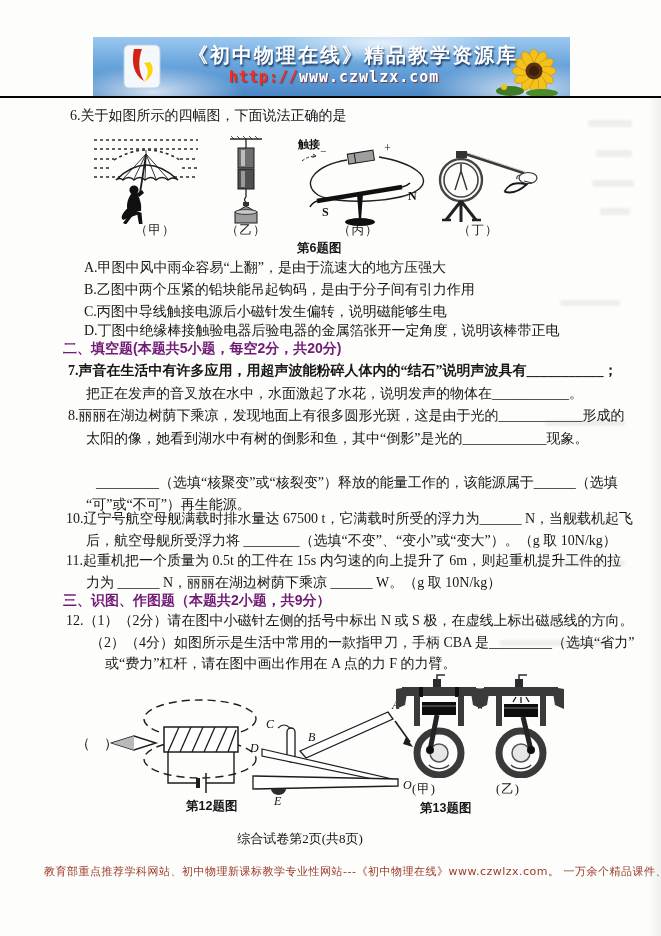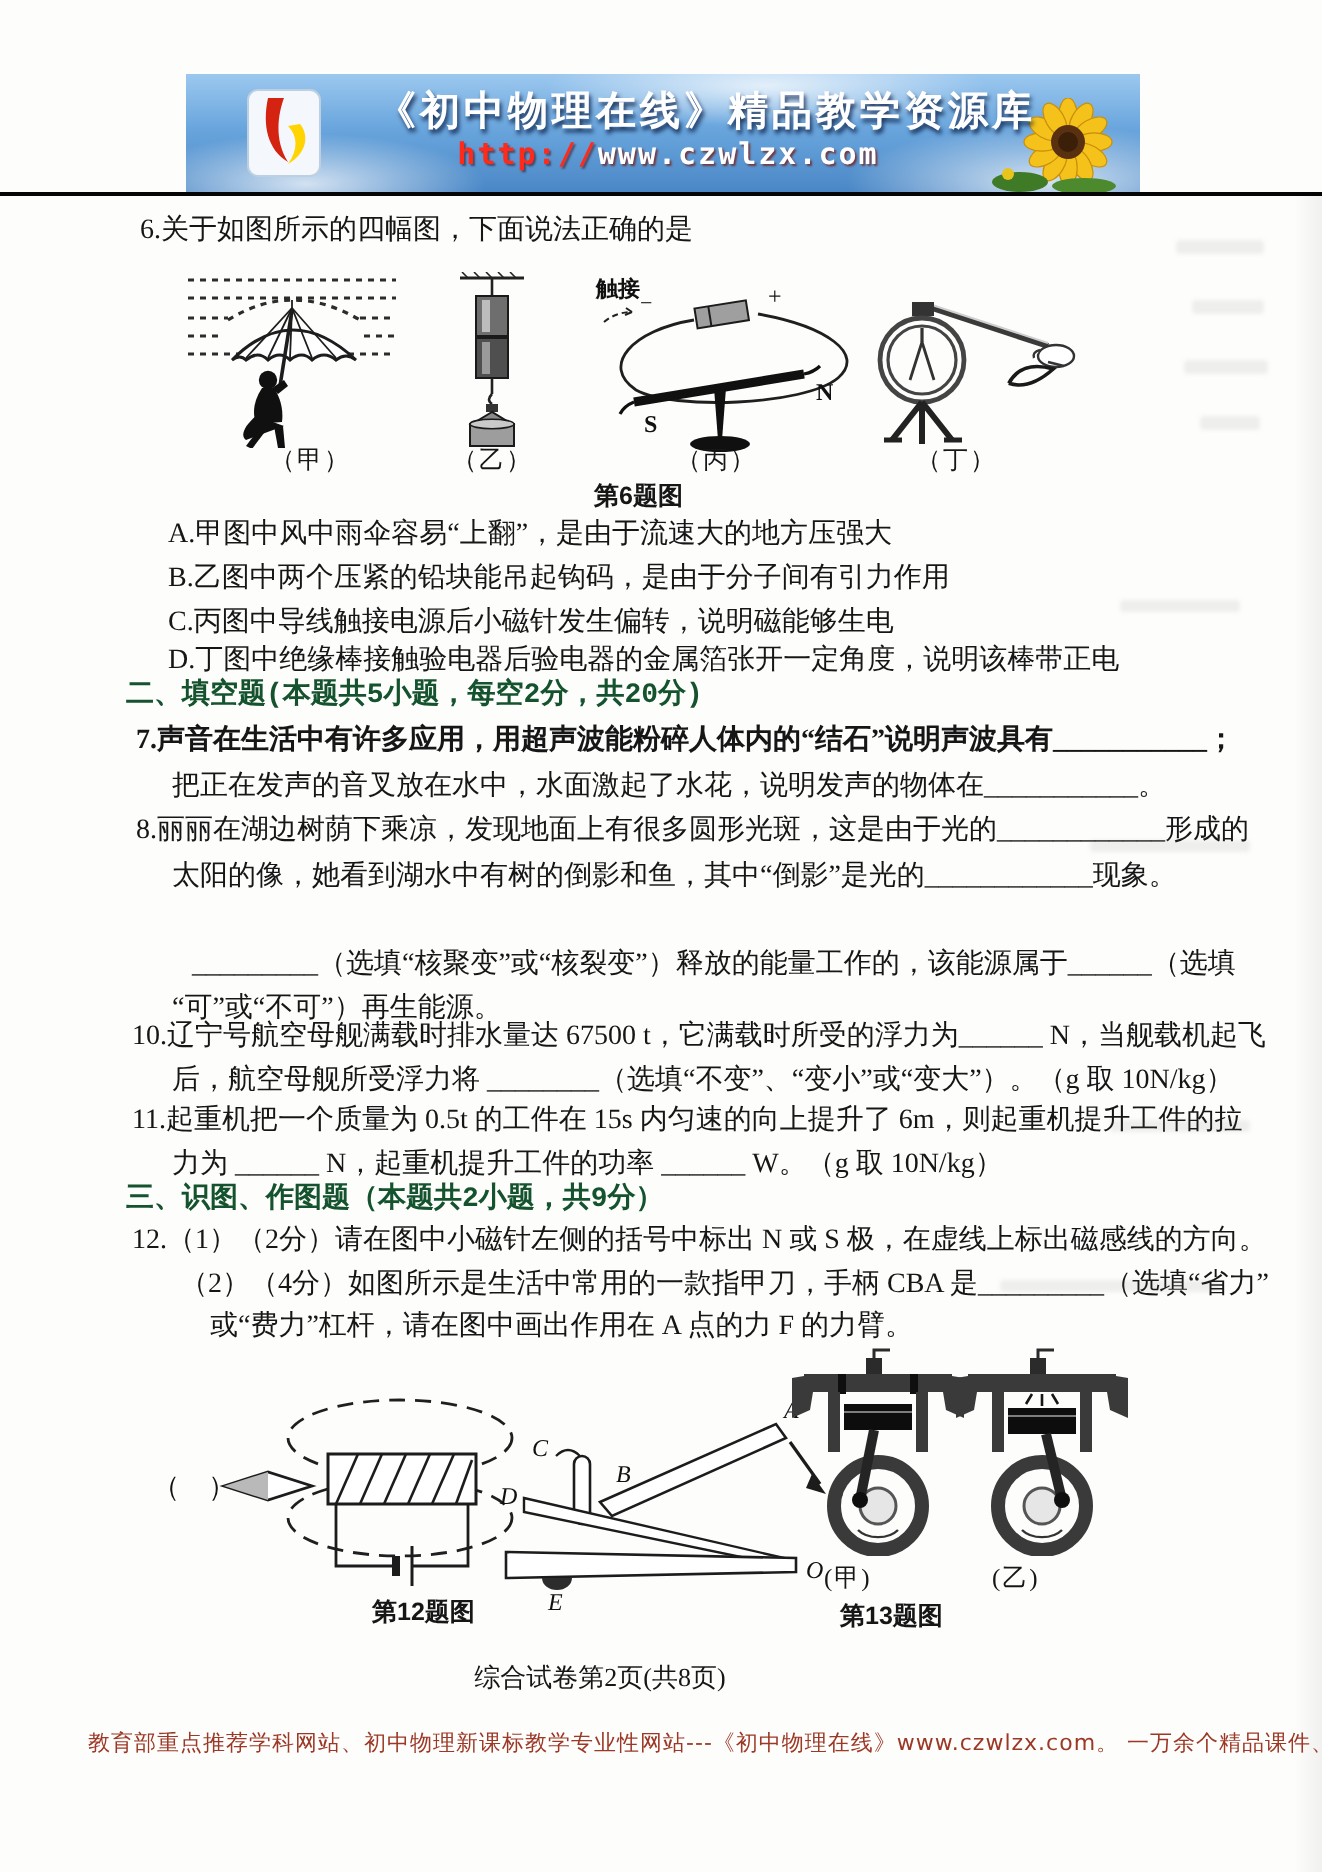--- a/index.html
+++ b/index.html
@@ -1,20 +1,20 @@
 <!DOCTYPE html>
 <html><head>
 <meta charset="utf-8">
 <style>
   html,body{margin:0;padding:0;background:#888;}
   .page{position:relative;width:661px;height:936px;background:#fdfdfc;overflow:hidden;
         font-family:"Liberation Serif",serif;color:#141414;}
   .abs{position:absolute;}
   .line{position:absolute;white-space:nowrap;font-size:14px;line-height:17px;color:#161616;}
-  .sec{font-family:Liberation Mono, monospace;font-weight:bold;font-size:14px;color:#14532d;}
+  .sec{font-family:Liberation Sans, sans-serif;font-weight:bold;font-size:14px;color:#701a75;}
   .cap{font-family:"Liberation Sans",sans-serif;font-weight:bold;font-size:12.5px;}
   .figlabel{font-size:12.5px;letter-spacing:1px;}
   
   .banner{position:absolute;left:93px;top:37px;width:477px;height:59px;overflow:hidden;
           background:linear-gradient(180deg,#9cc8ef 0%,#6aa6dd 45%,#4a87c6 100%);}
   .banner .cloud{position:absolute;background:radial-gradient(closest-side,rgba(255,255,255,.75),rgba(255,255,255,0));}
   .b-title{position:absolute;left:95px;right:70px;top:5px;text-align:center;font-size:20px;font-weight:bold;
            color:#fff;letter-spacing:2px;text-shadow:1px 2px 2px rgba(10,30,70,.85);white-space:nowrap;}
   .b-url{position:absolute;left:95px;right:90px;top:31px;text-align:center;font-family:"DejaVu Sans Mono",monospace;
          font-size:15px;font-weight:bold;letter-spacing:1px;white-space:nowrap;}
@@ -181,21 +181,21 @@
   <div class="line sec" style="left:63px;top:340px;">二、填空题(本题共5小题，每空2分，共20分)</div>
   <div class="line" style="left:68px;top:362px;font-weight:bold;">7.声音在生活中有许多应用，用超声波能粉碎人体内的“结石”说明声波具有___________；</div>
   <div class="line" style="left:86px;top:385px;">把正在发声的音叉放在水中，水面激起了水花，说明发声的物体在___________。</div>
   <div class="line" style="left:68px;top:407px;">8.丽丽在湖边树荫下乘凉，发现地面上有很多圆形光斑，这是由于光的____________形成的</div>
   <div class="line" style="left:86px;top:430px;">太阳的像，她看到湖水中有树的倒影和鱼，其中“倒影”是光的____________现象。</div>
   <div class="line" style="left:86px;top:474px;margin-left:10px;">_________（选填“核聚变”或“核裂变”）释放的能量工作的，该能源属于______（选填</div>
   <div class="line" style="left:86px;top:496px;">“可”或“不可”）再生能源。</div>
   <div class="line" style="left:66px;top:510px;">10.辽宁号航空母舰满载时排水量达 67500 t，它满载时所受的浮力为______ N，当舰载机起飞</div>
   <div class="line" style="left:86px;top:532px;">后，航空母舰所受浮力将 ________（选填“不变”、“变小”或“变大”）。（g 取 10N/kg）</div>
   <div class="line" style="left:66px;top:552px;">11.起重机把一个质量为 0.5t 的工件在 15s 内匀速的向上提升了 6m，则起重机提升工件的拉</div>
-  <div class="line" style="left:86px;top:574px;">力为 ______ N，起重机提升工件的功率 ______ W。（g 取 10N/kg）</div>
+  <div class="line" style="left:86px;top:574px;">力为 ______ N，丽丽在湖边树荫下乘凉 ______ W。（g 取 10N/kg）</div>
 
   <div class="line sec" style="left:63px;top:592px;">三、识图、作图题（本题共2小题，共9分）</div>
   <div class="line" style="left:66px;top:612px;">12.（1）（2分）请在图中小磁针左侧的括号中标出 N 或 S 极，在虚线上标出磁感线的方向。</div>
   <div class="line" style="left:90px;top:634px;">（2）（4分）如图所示是生活中常用的一款指甲刀，手柄 CBA 是_________（选填“省力”</div>
   <div class="line" style="left:105px;top:655px;">或“费力”杠杆，请在图中画出作用在 A 点的力 F 的力臂。</div>
 
   <svg class="abs" style="left:76px;top:686px;" width="185" height="112" viewBox="0 0 185 112">
     <text x="0" y="62" font-size="14" fill="#111">（　）</text>
     <path d="M36,57 L58,50 L80,57 L58,64 Z" fill="#fff" stroke="#1c1c1c" stroke-width="1.4"></path>
     <path d="M36,57 L58,50 L58,64 Z" fill="#b9b9b9"></path>

